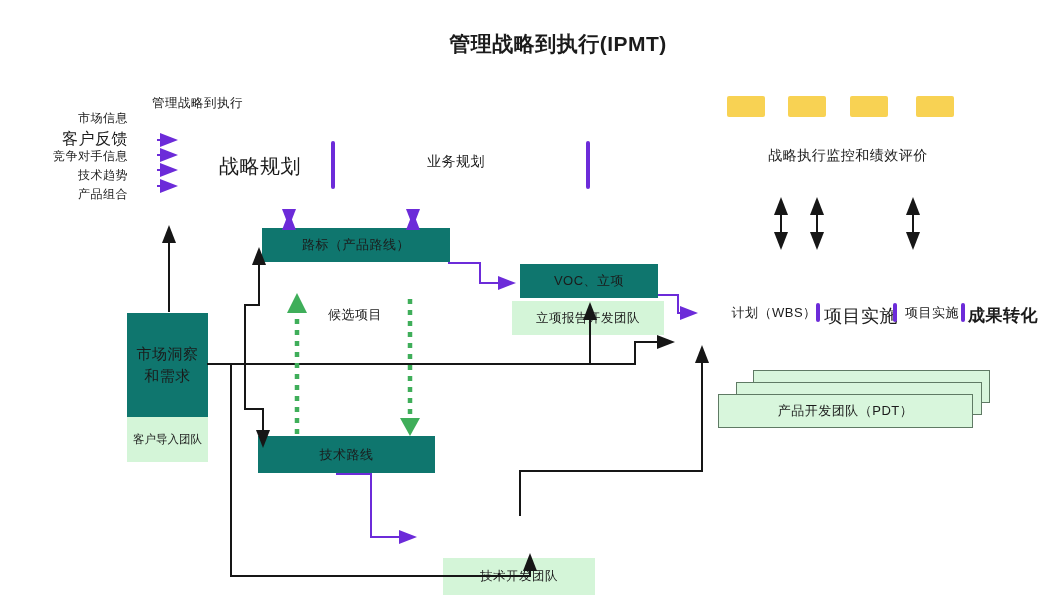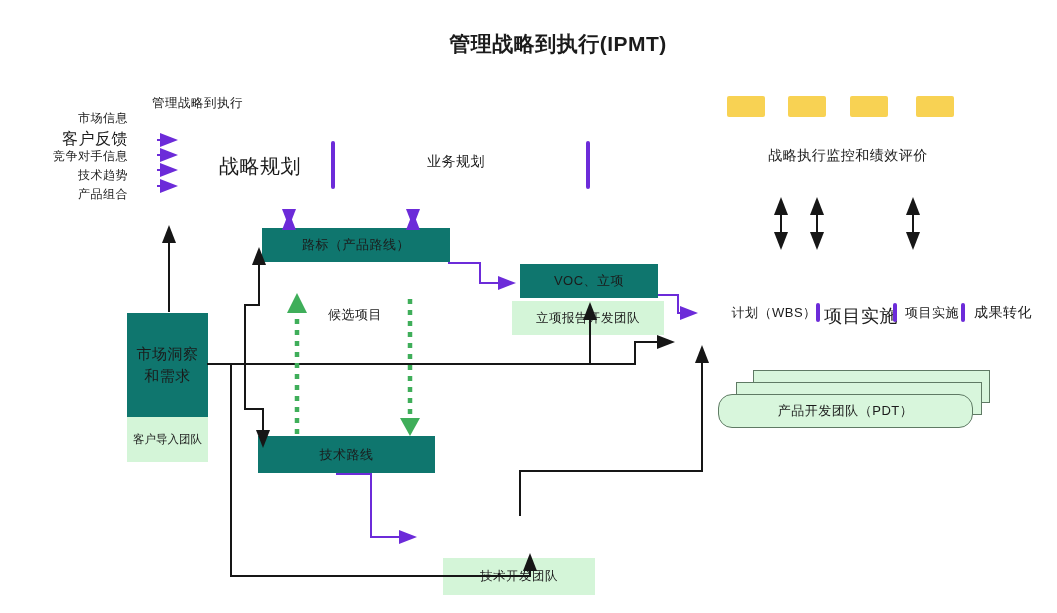--- a/index.html
+++ b/index.html
@@ -40,21 +40,21 @@
   <div class="label center" style="left:738px;top:147px;width:220px;font-size:14px;">战略执行监控和绩效评价</div>
 
   <div class="yellow" style="left:727px;top:96px;"></div>
   <div class="yellow" style="left:788px;top:96px;"></div>
   <div class="yellow" style="left:850px;top:96px;"></div>
   <div class="yellow" style="left:916px;top:96px;"></div>
 
   <div class="label center" style="left:724px;top:304px;width:100px;font-size:13px;">计划（WBS）</div>
   <div class="label center" style="left:826px;top:304px;width:70px;font-size:18px;">项目实施</div>
   <div class="label center" style="left:897px;top:304px;width:70px;font-size:13px;">项目实施</div>
-  <div class="label center" style="left:967px;top:304px;width:72px;font-size:14px;">成果转化</div>
+  <div class="label center" style="left:967px;top:304px;width:72px;font-size:17px;font-weight:bold;">成果转化</div>
 
   <div class="label center" style="left:305px;top:306px;width:100px;font-size:13px;">候选项目</div>
 
   <div class="box green" style="left:512px;top:301px;width:152px;height:34px;font-size:12.5px;">
     <span>立项报告开发团队</span>
   </div>
   <div class="box green" style="left:127px;top:417px;width:81px;height:45px;font-size:11.5px;letter-spacing:0;">
     <span>客户导入团队</span>
   </div>
   <div class="box green" style="left:443px;top:558px;width:152px;height:37px;font-size:12.5px;">
@@ -70,21 +70,21 @@
   <div class="box blue" style="left:127px;top:313px;width:81px;height:104px;flex-direction:column;font-size:15px;line-height:22px;">
     <span>市场洞察</span>
     <span>和需求</span>
   </div>
   <div class="box blue" style="left:258px;top:436px;width:177px;height:37px;">
     <span>技术路线</span>
   </div>
 
   <div class="box pdt" style="left:753px;top:370px;width:237px;height:33px;"></div>
   <div class="box pdt" style="left:736px;top:382px;width:246px;height:33px;"></div>
-  <div class="box pdt" style="left:718px;top:394px;width:255px;height:34px;border-radius:14px;">
+  <div class="box pdt" style="left:718px;top:394px;width:255px;height:34px;">
     <span>产品开发团队（PDT）</span>
   </div>
 
   <svg id="overlay" width="1057" height="613" viewBox="0 0 1057 613">
     <defs>
       <marker id="mb" markerWidth="9" markerHeight="7" refX="7.5" refY="3.5" orient="auto-start-reverse">
         <path d="M0,0 L9,3.5 L0,7 Z" fill="#161616"></path>
       </marker>
       <marker id="mp" markerWidth="9" markerHeight="7" refX="7.5" refY="3.5" orient="auto-start-reverse">
         <path d="M0,0 L9,3.5 L0,7 Z" fill="#6c2bd9"></path>

